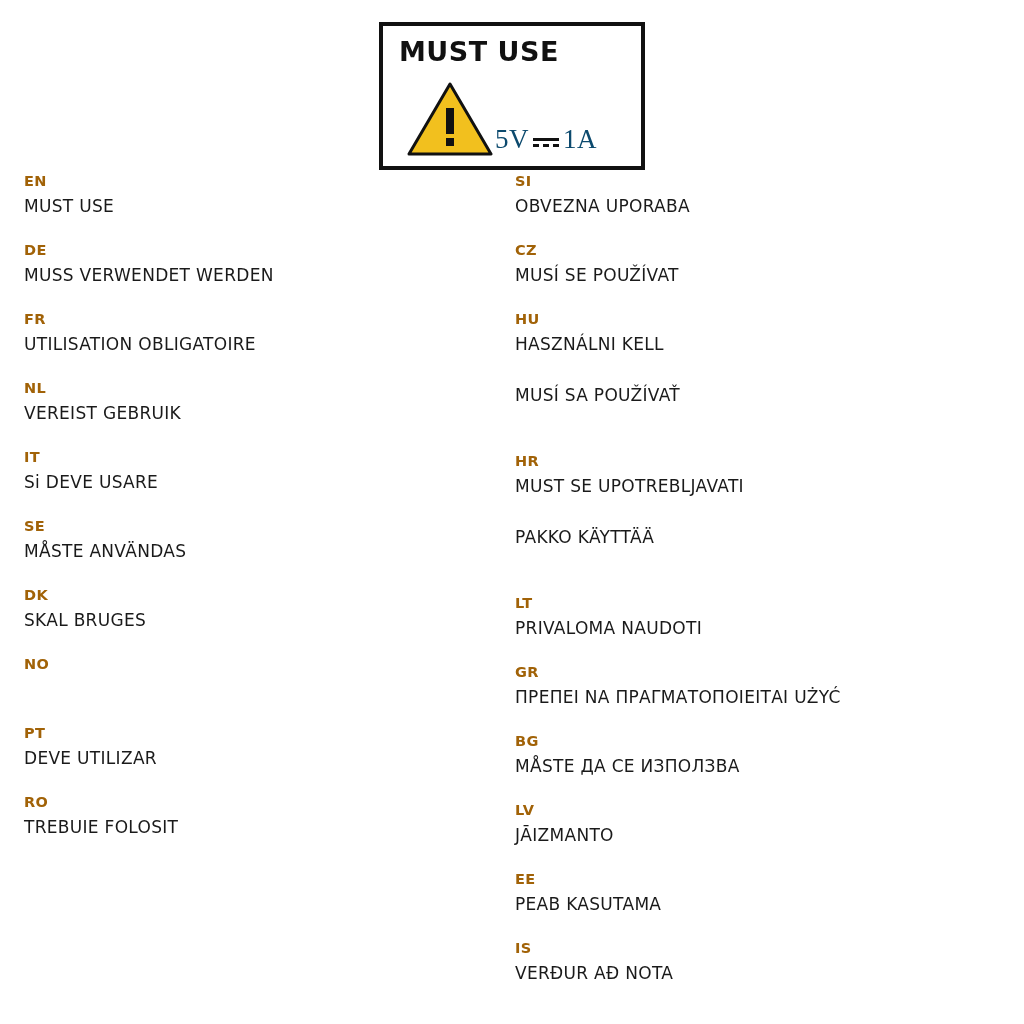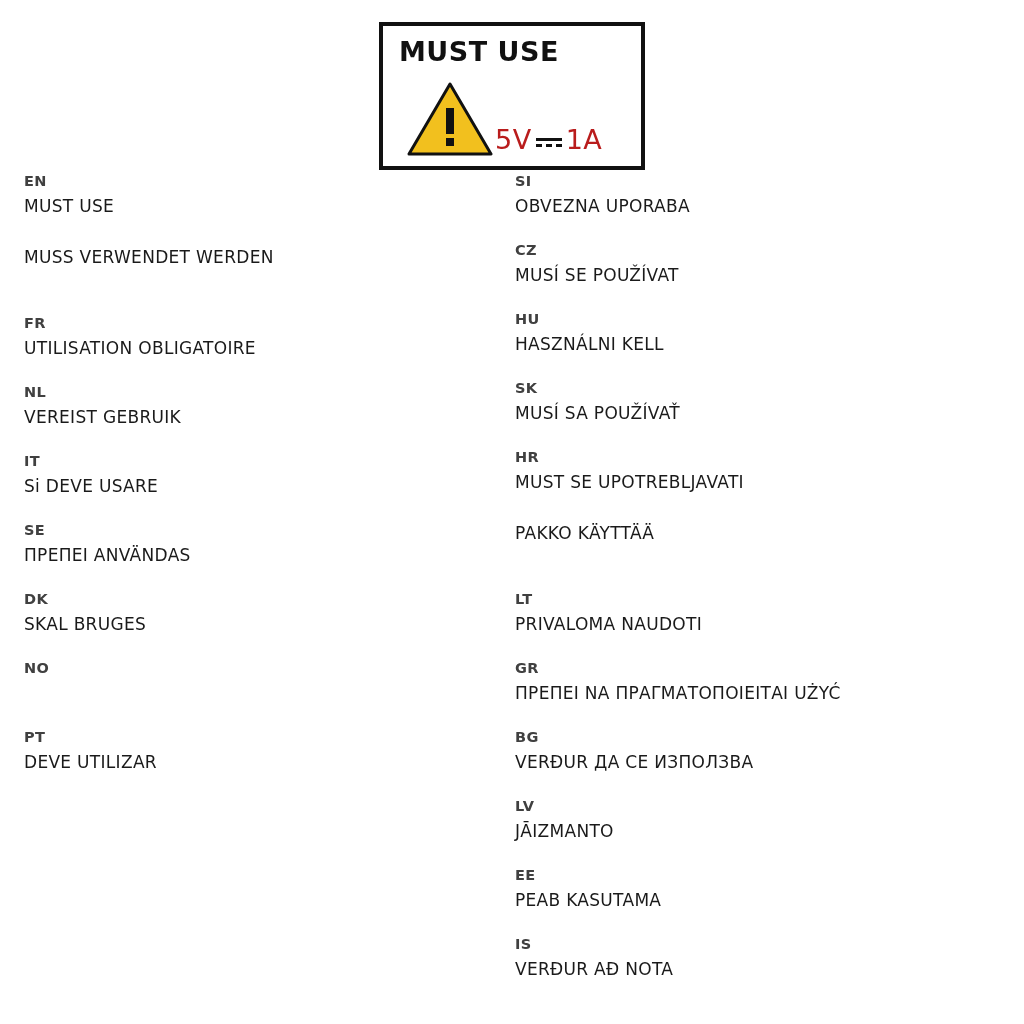--- a/index.html
+++ b/index.html
@@ -42,23 +42,24 @@
     left: 24px;
     top: 56px;
     width: 86px;
     height: 74px;
   }
   .rating {
     position: absolute;
     left: 112px;
     top: 98px;
     font-size: 27px;
-    color: #b91c1c;
+    color: #0c4a6e;
     white-space: nowrap;
     letter-spacing: 0.5px;
+    font-family: Liberation Serif, serif;
   }
   .dc-symbol {
     display: inline-block;
     position: relative;
     width: 26px;
     height: 18px;
     vertical-align: middle;
     margin: 0 4px;
   }
   .dc-symbol .solid {
@@ -89,21 +90,21 @@
   .col-left  { left: 24px; }
   .col-right { left: 515px; }
 
   .entry {
     height: 69px;
   }
   .entry .code {
     font-size: 14.5px;
     font-weight: bold;
     letter-spacing: 0.4px;
-    color: #404040;
+    color: #a16207;
     line-height: 18px;
   }
   .entry .text {
     font-size: 17px;
     font-weight: 400;
     letter-spacing: 0.3px;
     color: #1a1a1a;
     line-height: 24px;
     margin-top: 4px;
     white-space: nowrap;
@@ -126,88 +127,92 @@
   </div>
 </div>
 
 <div class="col col-left">
 
   <div class="entry">
     <div class="code">EN</div>
     <div class="text">MUST USE</div>
   </div>
   <div class="entry">
+    <div class="code">DE</div>
     <div class="text">MUSS VERWENDET WERDEN</div>
   </div>
   <div class="entry">
     <div class="code">FR</div>
     <div class="text">UTILISATION OBLIGATOIRE</div>
   </div>
   <div class="entry">
     <div class="code">NL</div>
     <div class="text">VEREIST GEBRUIK</div>
   </div>
   <div class="entry">
     <div class="code">IT</div>
     <div class="text">Si DEVE USARE</div>
   </div>
   <div class="entry">
     <div class="code">SE</div>
-    <div class="text">ΠΡΕΠΕΙ ANVÄNDAS</div>
+    <div class="text">MÅSTE ANVÄNDAS</div>
   </div>
   <div class="entry">
     <div class="code">DK</div>
     <div class="text">SKAL BRUGES</div>
   </div>
   <div class="entry">
     <div class="code">NO</div>
   </div>
   <div class="entry">
     <div class="code">PT</div>
     <div class="text">DEVE UTILIZAR</div>
   </div>
+  <div class="entry">
+    <div class="code">RO</div>
+    <div class="text">TREBUIE FOLOSIT</div>
+  </div>
 
 </div>
 
 <div class="col col-right">
 
   <div class="entry">
     <div class="code">SI</div>
     <div class="text">OBVEZNA UPORABA</div>
   </div>
   <div class="entry">
     <div class="code">CZ</div>
     <div class="text">MUSÍ SE POUŽÍVAT</div>
   </div>
   <div class="entry">
     <div class="code">HU</div>
     <div class="text">HASZNÁLNI KELL</div>
   </div>
   <div class="entry">
-    <div class="code">SK</div>
     <div class="text">MUSÍ SA POUŽÍVAŤ</div>
   </div>
   <div class="entry">
     <div class="code">HR</div>
     <div class="text">MUST SE UPOTREBLJAVATI</div>
   </div>
   <div class="entry">
     <div class="text">PAKKO KÄYTTÄÄ</div>
   </div>
   <div class="entry">
     <div class="code">LT</div>
     <div class="text">PRIVALOMA NAUDOTI</div>
   </div>
   <div class="entry">
     <div class="code">GR</div>
     <div class="text">ΠΡΕΠΕΙ ΝΑ ΠΡΑΓΜΑΤΟΠΟΙΕΙΤΑΙ UŻYĆ</div>
   </div>
   <div class="entry">
     <div class="code">BG</div>
-    <div class="text">VERÐUR ДА СЕ ИЗПОЛЗВА</div>
+    <div class="text">MÅSTE ДА СЕ ИЗПОЛЗВА</div>
   </div>
   <div class="entry">
     <div class="code">LV</div>
     <div class="text">JĀIZMANTO</div>
   </div>
   <div class="entry">
     <div class="code">EE</div>
     <div class="text">PEAB KASUTAMA</div>
   </div>
   <div class="entry">

